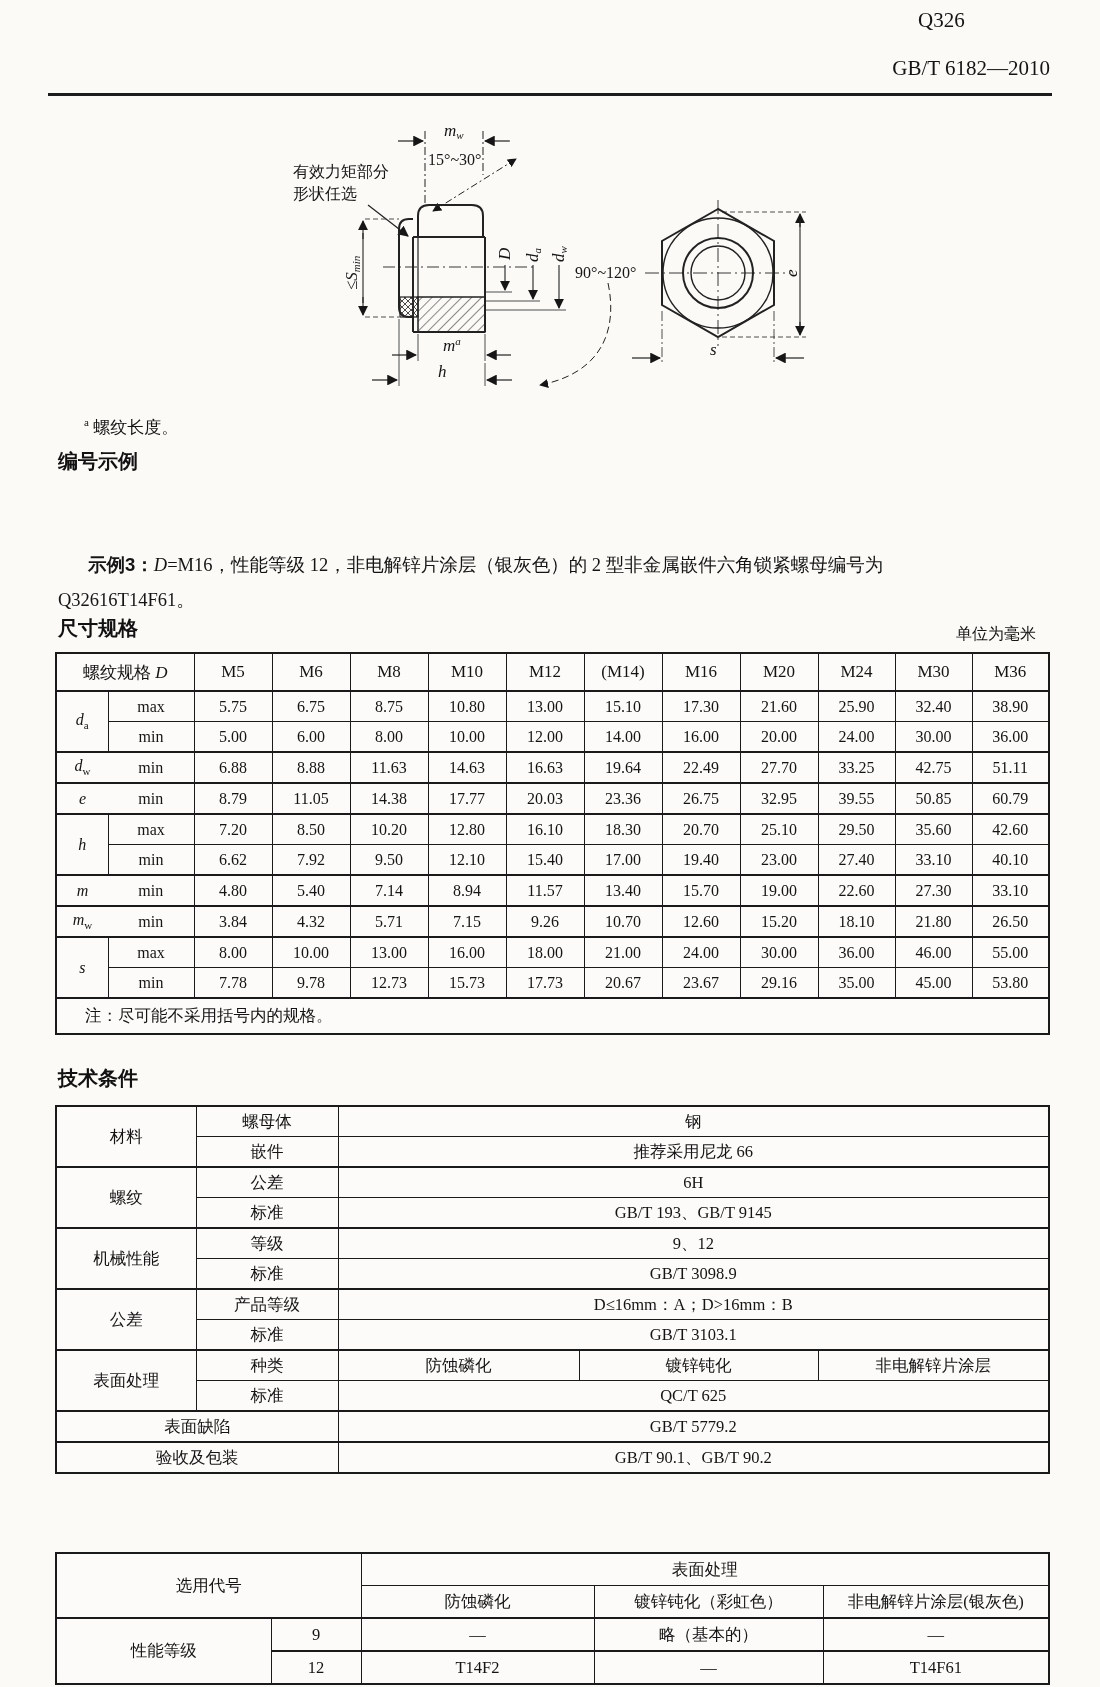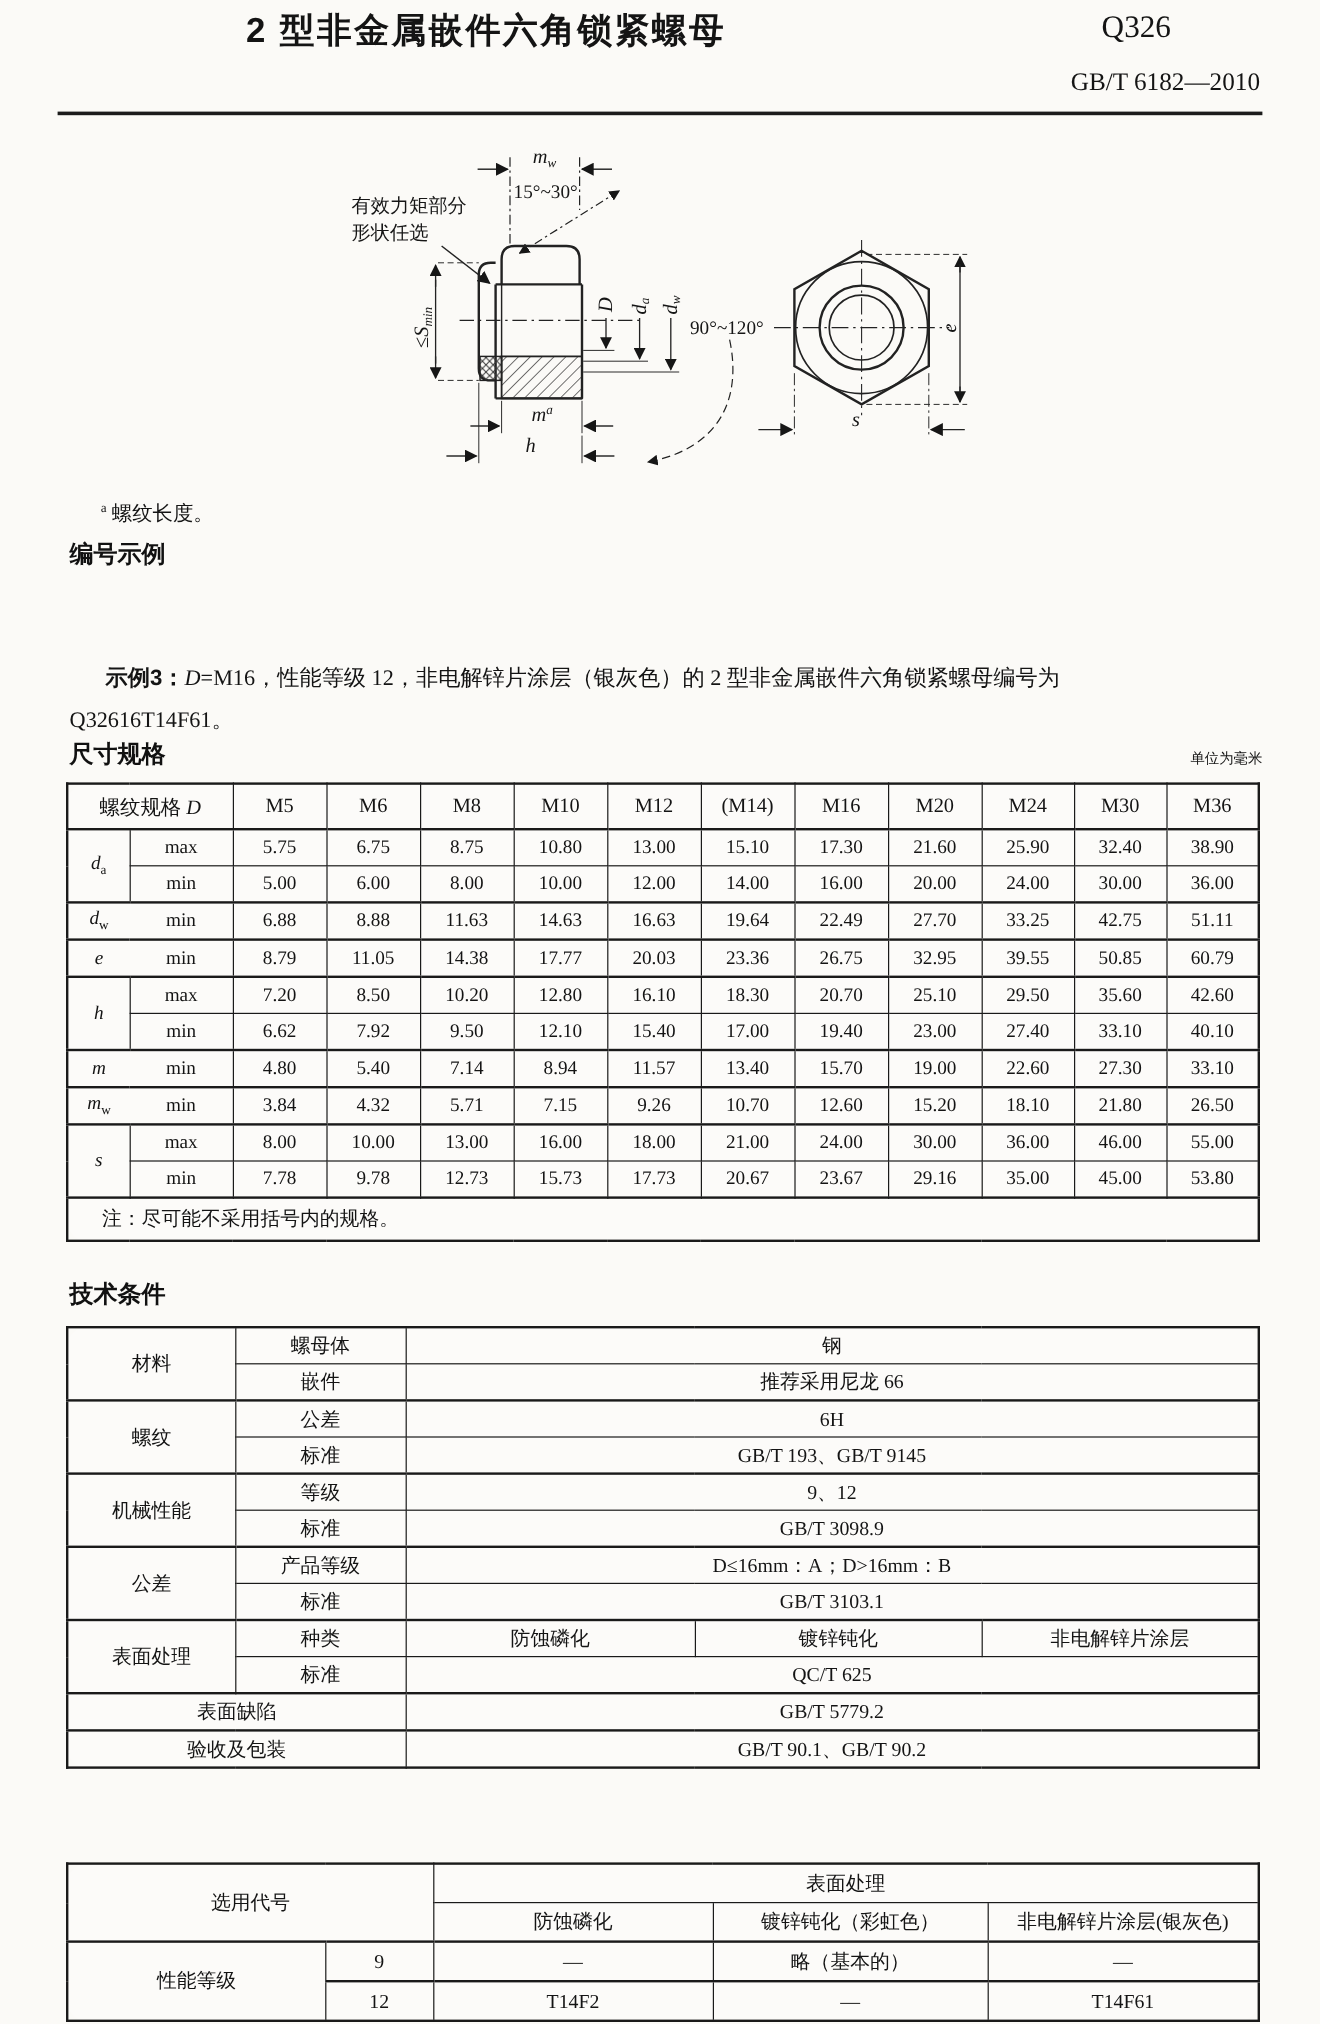--- a/index.html
+++ b/index.html
@@ -2,28 +2,28 @@
 <html><head>
 <meta charset="utf-8">
 <style>
   html,body { margin:0; padding:0; }
   .page { position:relative; width:1100px; height:1687px; background:#fbfaf7; color:#141414;
           font-family:"Liberation Serif", serif; overflow:hidden; }
   .abs { position:absolute; }
 
   
   .doc-title { left:205px; top:6px; font-family:"Liberation Sans", sans-serif; font-weight:bold; font-size:29px; letter-spacing:2px; }
-  .doc-code  { left:918px; top:8px; font-size:26px; }
+  .doc-code  { left:918px; top:8px; font-size:21px; }
   .doc-standard { right:50px; top:56px; font-size:21px; }
   .head-rule { left:48px; top:93px; width:1004px; height:3px; background:#1c1c1c; }
 
   
   .h-cn { font-family:"Liberation Sans", sans-serif; font-weight:bold; font-size:20px; color:#111; }
   .footnote { left:84px; top:416px; font-size:17px; }
-  .unit-note { right:48px; top:624px; font-size:12px; }
+  .unit-note { right:64px; top:624px; font-size:16px; }
 
   .ex-line { left:88px; font-size:18.5px; }
   .ex-cont { left:58px; font-size:18.5px; }
   .ex-tag { font-family:"Liberation Sans", sans-serif; font-weight:bold; }
   .ex-line i, .dim-table i, .tech-table i { font-style:italic; }
 
   
   table { border-collapse:collapse; table-layout:fixed; background:#fcfbf9;border-radius:20px; }
   table { border:2px solid #1a1a1a; }
   td { border:1px solid #1a1a1a; text-align:center; vertical-align:middle;
@@ -53,21 +53,20 @@
   .figure-svg .cn { font-family:"Liberation Sans", sans-serif; font-size:16px; }
   .figure-svg .dim { font-size:17px; font-style:italic; }
   .figure-svg .ang { font-size:16px; font-style:normal; }
   .figure-svg .sb { font-size:11px; font-style:italic; }
 </style>
 </head>
 <body>
 
 <div class="page">
 
-  <div class="abs doc-title">2 型非金属嵌件六角锁紧螺母</div>
   <div class="abs doc-code">Q326</div>
   <div class="abs doc-standard">GB/T 6182—2010</div>
   <div class="abs head-rule"></div>
 
   <svg class="abs figure-svg" width="1100" height="290" viewBox="0 0 1100 290">
     <defs>
       <marker id="arr" viewBox="0 0 10 10" refX="9" refY="5" markerWidth="9" markerHeight="9" orient="auto">
           <path d="M0,0 L10,5 L0,10 z" fill="#161616"></path>
         </marker>
       <marker id="arrS" viewBox="0 0 10 10" refX="1" refY="5" markerWidth="9" markerHeight="9" orient="auto">

